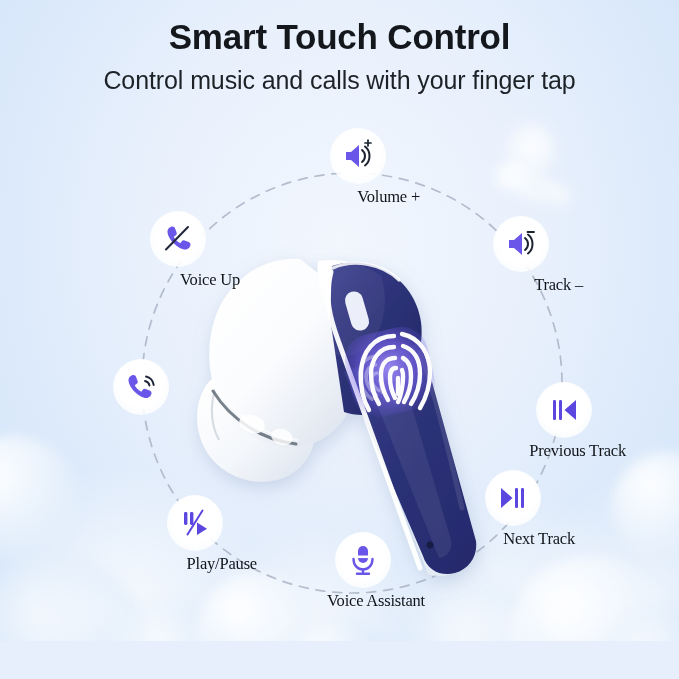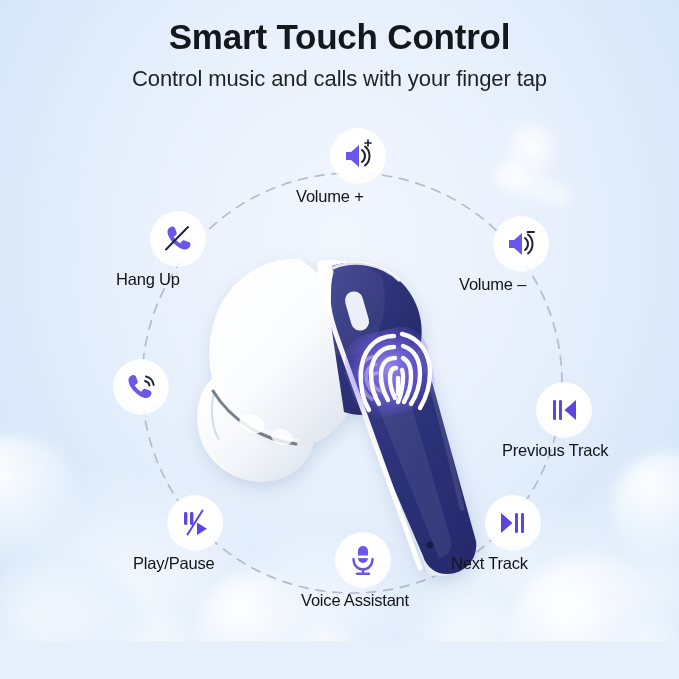--- a/index.html
+++ b/index.html
@@ -24,31 +24,31 @@
   .bub-l{background:radial-gradient(circle at 35% 30%, rgba(255,255,255,.95), rgba(236,244,253,.55) 55%, rgba(214,231,250,0) 78%);filter:blur(6px);}
   .bub-b{background:radial-gradient(circle at 40% 32%, rgba(255,255,255,.55), rgba(198,222,248,.35) 60%, rgba(198,222,248,0) 80%);filter:blur(7px);}
 
   
   .title{
     position:absolute;left:0;right:0;top:17px;text-align:center;
     font-size:35px;font-weight:bold;color:#14181d;letter-spacing:-0.2px;
   }
   .subtitle{
     position:absolute;left:0;right:0;top:66px;text-align:center;
-    font-size:22px;font-weight:normal;color:#1d2227;letter-spacing:-0.1px;
+    font-size:25px;font-weight:normal;color:#1d2227;letter-spacing:-0.1px;
   }
 
   
   #guide{position:absolute;left:0;top:0;width:679px;height:679px;}
 
   
   .bud-wrap{position:absolute;left:0;top:0;width:679px;height:679px;}
 
   
-  .node{position:absolute;width:124px;margin-left:-62px;text-align:left;}
+  .node{position:absolute;width:124px;margin-left:-62px;text-align:right;font-family:Liberation Serif, serif;}
   .node .disc{
     width:56px;height:56px;border-radius:50%;margin:0 auto;
     background:radial-gradient(circle at 50% 45%, #ffffff 54%, rgba(255,255,255,.78) 76%, rgba(255,255,255,0) 100%);
     display:flex;align-items:center;justify-content:center;
   }
   .node .lbl{
     margin-top:3px;font-size:16.5px;color:#11151a;white-space:nowrap;letter-spacing:-0.2px;
   }
   .ico{display:block;}
 </style>
@@ -218,34 +218,34 @@
 
     <div class="node" style="left:521px;top:216px;">
       <div class="disc">
         <svg class="ico" width="34" height="34" viewBox="0 0 34 34">
           <path d="M5,13 H10 L18,6 V28 L10,21 H5 Z" fill="#6a56e8"></path>
           <path d="M21,11 C25,14 25,20 21,23" fill="none" stroke="#1c2330" stroke-width="2" stroke-linecap="round"></path>
           <path d="M24,7.5 C30,12 30,22 24,26.5" fill="none" stroke="#1c2330" stroke-width="2" stroke-linecap="round"></path>
           <path d="M23.5,5 H30" stroke="#1c2330" stroke-width="1.8" stroke-linecap="round"></path>
         </svg>
       </div>
-      <div class="lbl">Volume –</div>
+      <div class="lbl">Track –</div>
     </div>
 
     <div class="node" style="left:178px;top:211px;">
       <div class="disc">
         <svg class="ico" width="34" height="34" viewBox="0 0 34 34">
           <path d="M11.5,4.5 C9,4.5 6.5,7 6.5,9.5 C6.5,17 17,27.5 24.5,27.5 C27,27.5 29.5,25 29.5,22.5
                    C29.5,21.3 28.8,20.4 27.7,20 L23.6,18.4 C22.6,18 21.4,18.3 20.8,19.2 L19.3,21.3
                    C16.4,19.8 14.2,17.6 12.7,14.7 L14.8,13.2 C15.7,12.6 16,11.4 15.6,10.4 L14,6.3
                    C13.6,5.2 12.7,4.5 11.5,4.5 Z" fill="#6a56e8"></path>
           <path d="M5,27.5 L27,5" stroke="#20263a" stroke-width="2" stroke-linecap="round"></path>
         </svg>
       </div>
-      <div class="lbl">Hang Up</div>
+      <div class="lbl">Voice Up</div>
     </div>
 
     <div class="node" style="left:141px;top:359px;">
       <div class="disc">
         <svg class="ico" width="34" height="34" viewBox="0 0 34 34">
           <path d="M9.5,5 C7,5 4.5,7.5 4.5,10 C4.5,17.5 15,28 22.5,28 C25,28 27.5,25.5 27.5,23
                    C27.5,21.8 26.8,20.9 25.7,20.5 L21.6,18.9 C20.6,18.5 19.4,18.8 18.8,19.7 L17.3,21.8
                    C14.4,20.3 12.2,18.1 10.7,15.2 L12.8,13.7 C13.7,13.1 14,11.9 13.6,10.9 L12,6.8
                    C11.6,5.7 10.7,5 9.5,5 Z" fill="#6a56e8"></path>
           <path d="M21,11 C23.5,11.6 25,13.2 25.5,15.5" fill="none" stroke="#20263a" stroke-width="1.9" stroke-linecap="round"></path>
@@ -270,21 +270,21 @@
         <svg class="ico" width="34" height="34" viewBox="0 0 34 34">
           <rect x="6" y="6" width="3.4" height="13" rx="1.4" fill="#5b46e0"></rect>
           <rect x="12" y="6" width="3.4" height="13" rx="1.4" fill="#5b46e0"></rect>
           <path d="M24.5,4.5 L9.5,28.5" stroke="#5b46e0" stroke-width="2" stroke-linecap="round"></path>
           <path d="M19,16.5 L19,29 L29,22.7 Z" fill="#5b46e0"></path>
         </svg>
       </div>
       <div class="lbl">Play/Pause</div>
     </div>
 
-    <div class="node" style="left:513px;top:495px;">
+    <div class="node" style="left:513px;top:470px;">
       <div class="disc">
         <svg class="ico" width="34" height="34" viewBox="0 0 34 34">
           <path d="M5,7 L5,27 L16.5,17 Z" fill="#5b46e0"></path>
           <rect x="19" y="7" width="3" height="20" rx="1.2" fill="#5b46e0"></rect>
           <rect x="25" y="7" width="3" height="20" rx="1.2" fill="#5b46e0"></rect>
         </svg>
       </div>
       <div class="lbl">Next Track</div>
     </div>
 

